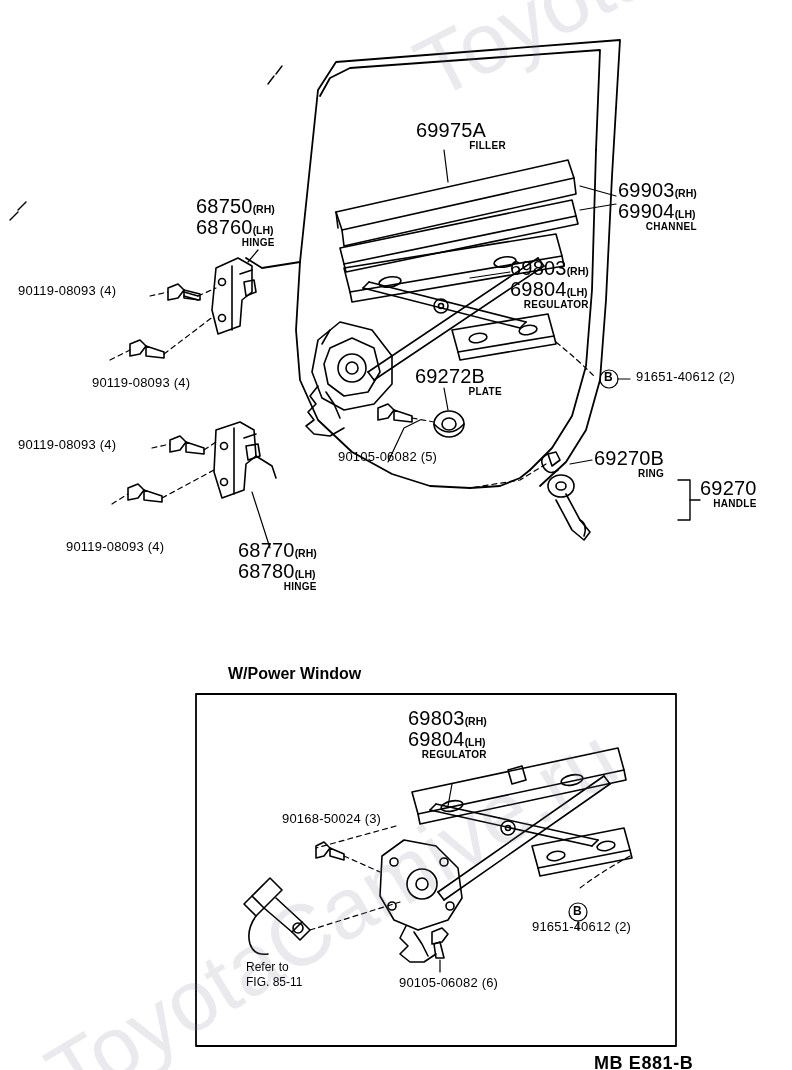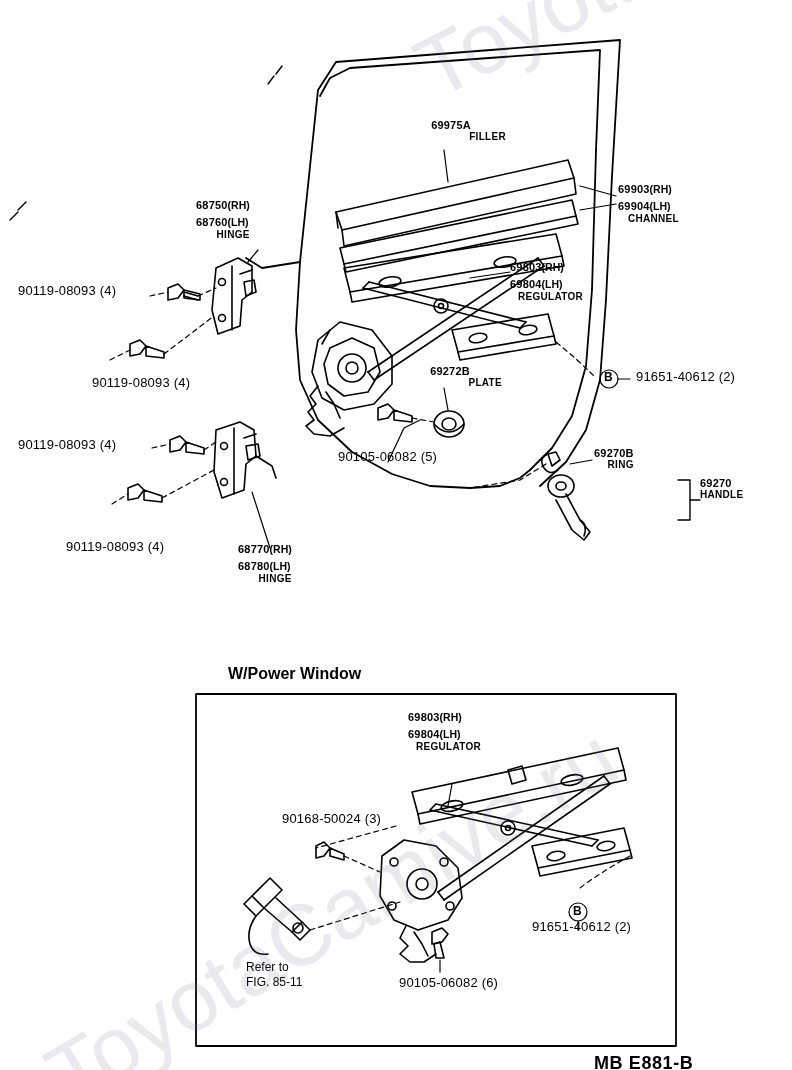--- a/index.html
+++ b/index.html
@@ -46,22 +46,22 @@
     z-index: 2;
   }
   .lbl {
     position: absolute;
     z-index: 4;
     white-space: nowrap;
     font-family: "Liberation Sans", sans-serif;
     line-height: 1.05;
   }
   .pn {
-    font-size: 11px;
-    font-weight: 700;
+    font-size: 20px;
+    font-weight: 400;
     letter-spacing: 0.2px;
   }
   .pn-plain {
     font-size: 13px;
     font-weight: 400;
     letter-spacing: 0.2px;
   }
   .sub {
     font-size: 10px;
     font-weight: 700;

